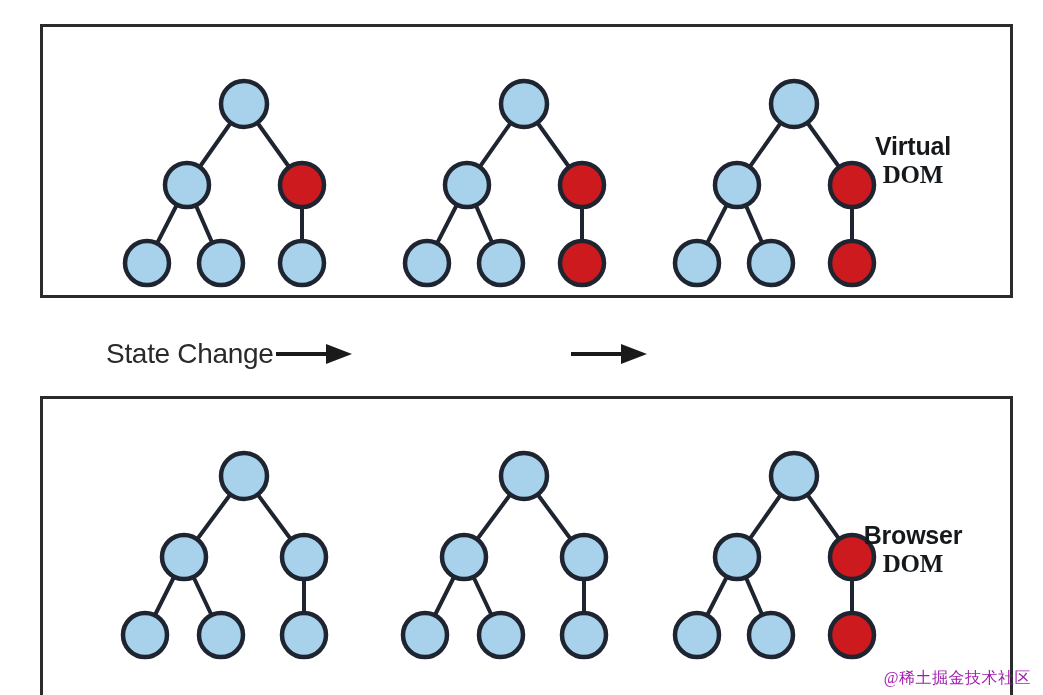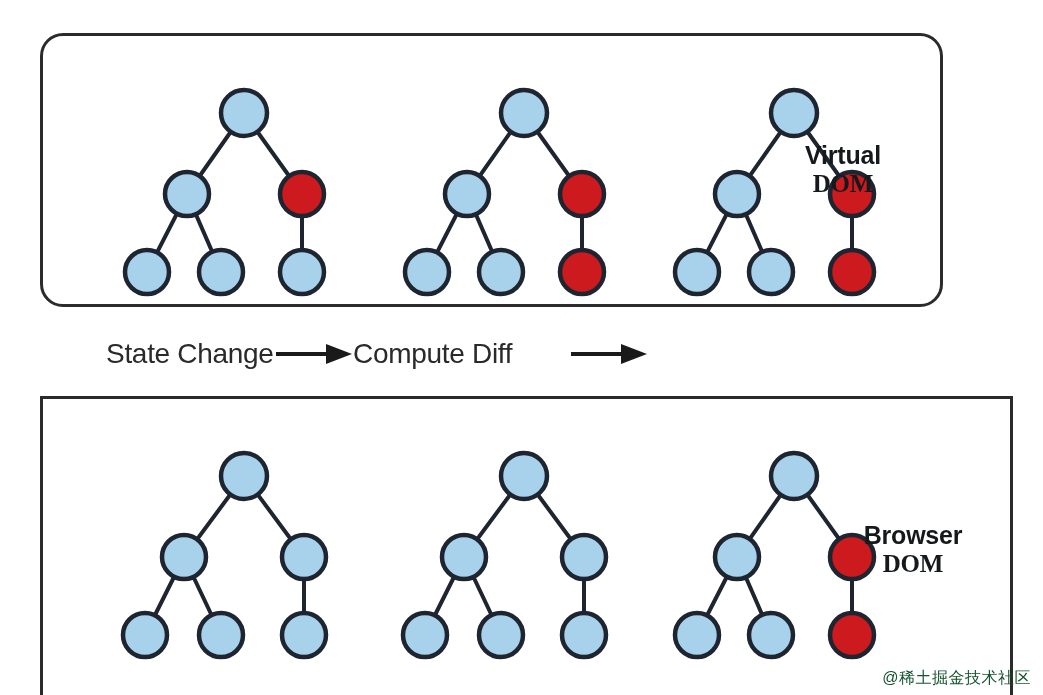--- a/index.html
+++ b/index.html
@@ -22,24 +22,23 @@
     height: 695px;
   }
   .panel {
     position: absolute;
     border: 3px solid #2b2b2b;
     background: #ffffff;
     box-sizing: border-box;
   }
   #panel-virtual {
     left: 40px;
-    top: 33px;
-    width: 903px;
+    top: 24px;
+    width: 973px;
     height: 274px;
-    border-radius: 23px;
   }
   #panel-browser {
     left: 40px;
     top: 396px;
     width: 973px;
     height: 308px;
   }
   .panel-label {
     position: absolute;
     right: 22px;
@@ -86,22 +85,22 @@
     height: 22px;
   }
   #arrow-1 { left: 236px; }
   #arrow-2 { left: 531px; }
 
   #watermark {
     position: absolute;
     right: 12px;
     bottom: 6px;
     font-size: 16px;
-    color: #14532d;
-    font-family: Liberation Sans, sans-serif;
+    color: #a21caf;
+    font-family: Liberation Serif, serif;
     white-space: nowrap;
     letter-spacing: 0.5px;
   }
 </style>
 </head>
 <body>
 
 <div id="stage">
 
   <div class="panel" id="panel-virtual">
@@ -159,21 +158,20 @@
   </div>
 
   <div id="flow-row">
     <div class="flow-label" id="flow-state">State Change</div>
 
     <svg class="flow-arrow" id="arrow-1" viewBox="0 0 76 22">
       <line x1="0" y1="11" x2="56" y2="11" stroke="#1a1a1a" stroke-width="4"></line>
       <polygon points="50,1 76,11 50,21" fill="#1a1a1a"></polygon>
     </svg>
 
-    <div class="flow-label" id="flow-diff">Compute Diff</div>
 
     <svg class="flow-arrow" id="arrow-2" viewBox="0 0 76 22">
       <line x1="0" y1="11" x2="56" y2="11" stroke="#1a1a1a" stroke-width="4"></line>
       <polygon points="50,1 76,11 50,21" fill="#1a1a1a"></polygon>
     </svg>
 
   </div>
 
   <div class="panel" id="panel-browser">
     <div class="trees" id="browser-trees">

